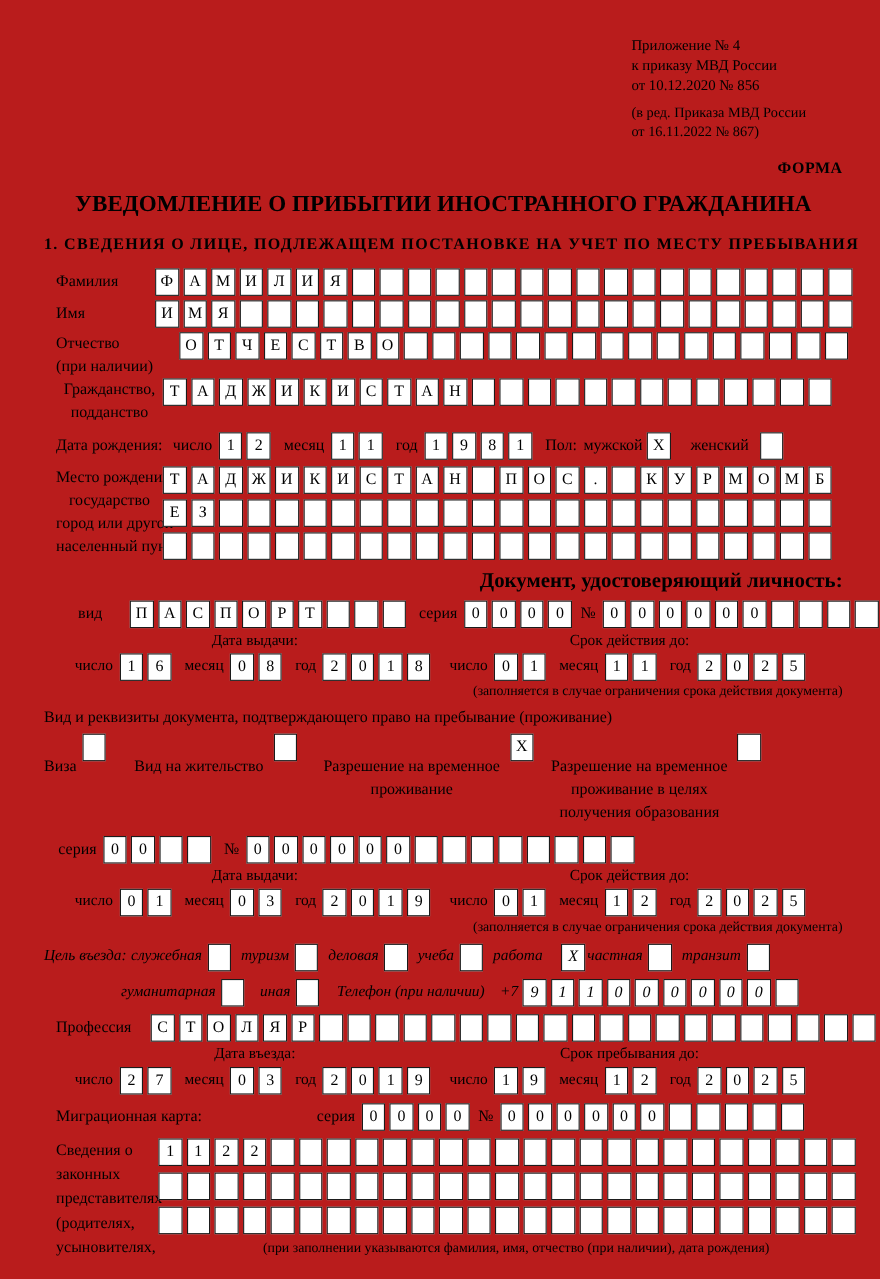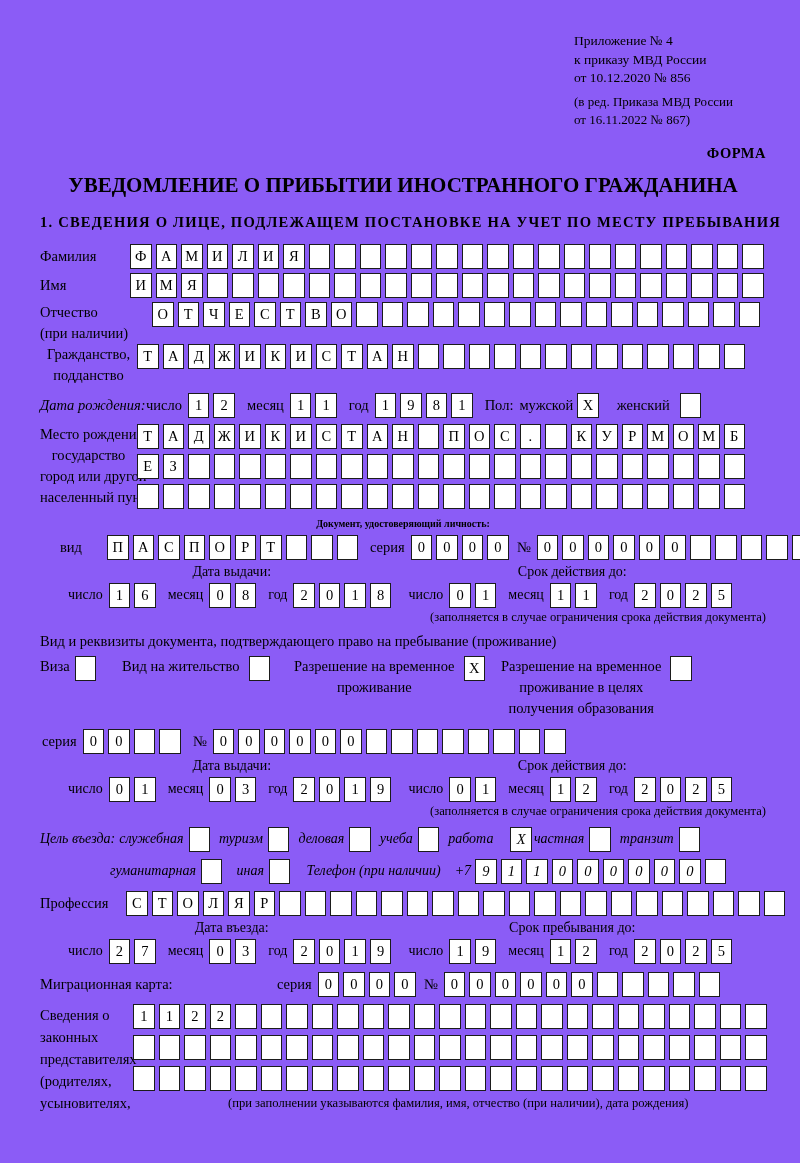--- a/index.html
+++ b/index.html
@@ -1,64 +1,64 @@
 <!DOCTYPE html>
 <html><head>
 <meta charset="utf-8">
 <style>
   html,body{margin:0;padding:0;background:#888;}
   .page{
-    width:800px;height:1163px;background:#8b5cf6;color:#000;
+    width:800px;height:1163px;background:#b91c1c;color:#000;
     font-family:"Liberation Serif", serif;
     box-sizing:border-box;padding:32px 34px 0 40px;
     overflow:hidden;position:relative;margin:0 auto;
   }
   
   .hdr{width:192px;margin-left:auto;font-size:13.5px;line-height:18.5px;}
   .hdr .amend{margin-top:5px;font-size:13px;}
   .hdr .amend2{font-size:13px;}
   .forma{text-align:right;font-weight:bold;font-size:14.5px;margin-top:15px;letter-spacing:.5px;}
   .title{text-align:center;font-weight:bold;font-size:21px;line-height:22px;margin-top:12px;}
   .uline{display:inline-block;width:58px;border-bottom:2.2px solid #3a3a3a;margin-left:16px;}
   .sec1{font-weight:bold;font-size:14.6px;letter-spacing:1.2px;margin:18px -24px 0 0;white-space:nowrap;}
 
   .rows{margin-top:13px;font-size:14.5px;}
-  .row{display:flex;align-items:center;margin-bottom:4px;}
+  .row{display:flex;align-items:center;margin-bottom:4px;margin-left:11px;}
   .row.top{align-items:flex-start;}
   .lbl{flex:none;}
   .w90{width:90px;}
   .w112{width:112px;}
   .w97{width:97px;text-align:center;}
   .lblcol{flex:none;line-height:21px;}
   .lblcol div{white-space:nowrap;}
 
   .boxes{display:flex;flex:none;}
   .box{
     flex:none;box-sizing:border-box;width:21.5px;height:25px;
     border:1.8px solid #1b1b1b;margin-right:4px;
     display:inline-flex;align-items:center;justify-content:center;
     font-size:14.5px;background:#fff;
   }
   .boxcol .boxes{margin-bottom:5px;}
   .dl{margin-right:6px;white-space:nowrap;}
   .ml8{margin-left:8px;} .ml14{margin-left:14px;}
 
-  .dochead{text-align:center;font-weight:bold;font-size:10px;margin:4px 0 6px 0;}
+  .dochead{text-align:right;font-weight:bold;font-size:19px;margin:4px 0 6px 0;}
   .vidlbl{flex:none;width:67px;padding-left:20px;box-sizing:border-box;}
 
   .drow{display:flex;justify-content:space-between;margin-top:4px;}
   .dcol{display:flex;flex-direction:column;}
   .dhead{text-align:center;font-size:14px;margin-bottom:3px;}
   .dfields{display:flex;align-items:center;font-size:14px;}
   .note{text-align:right;font-size:12.6px;margin:2px 0 8px 0;}
 
   .intro{font-size:14.5px;margin:4px 0 10px 0;}
   .optrow{display:flex;align-items:flex-start;font-size:14.5px;margin:2px 0 10px 0;}
   .opt{display:flex;align-items:flex-start;}
-  .optlbl{text-align:center;line-height:21px;}
+  .optlbl{text-align:center;line-height:21px;margin-top:20px;}
   .opt .box{margin-left:9px;margin-right:0;}
   .purpose-row{display:flex;align-items:center;font-size:14px;margin-bottom:7px;flex-wrap:nowrap;font-style:italic;}
   .purpose-row .opt{align-items:center;margin-right:9px;}
   .purpose-row .opt .box{margin-left:5px;}
 
   .repnote{font-size:12.6px;margin:4px 0 0 95px;white-space:nowrap;}
 </style>
 </head>
 <body>
 
@@ -204,21 +204,21 @@
           <span class="box"></span>
           <span class="box"></span>
           <span class="box"></span>
           <span class="box"></span>
           <span class="box"></span>
           <span class="box"></span>
         </span>
     </div>
 
     <div class="row" style="margin-bottom:6px;">
-      <span class="lbl" style="width:106px;font-style:italic;">Дата рождения:</span>
+      <span class="lbl" style="width:106px;">Дата рождения:</span>
       <span class="dl">число</span>
       <span class="boxes">
           <span class="box">1</span>
           <span class="box">2</span>
         </span>
       <span class="dl ml8">месяц</span>
       <span class="boxes">
           <span class="box">1</span>
           <span class="box">1</span>
         </span>

